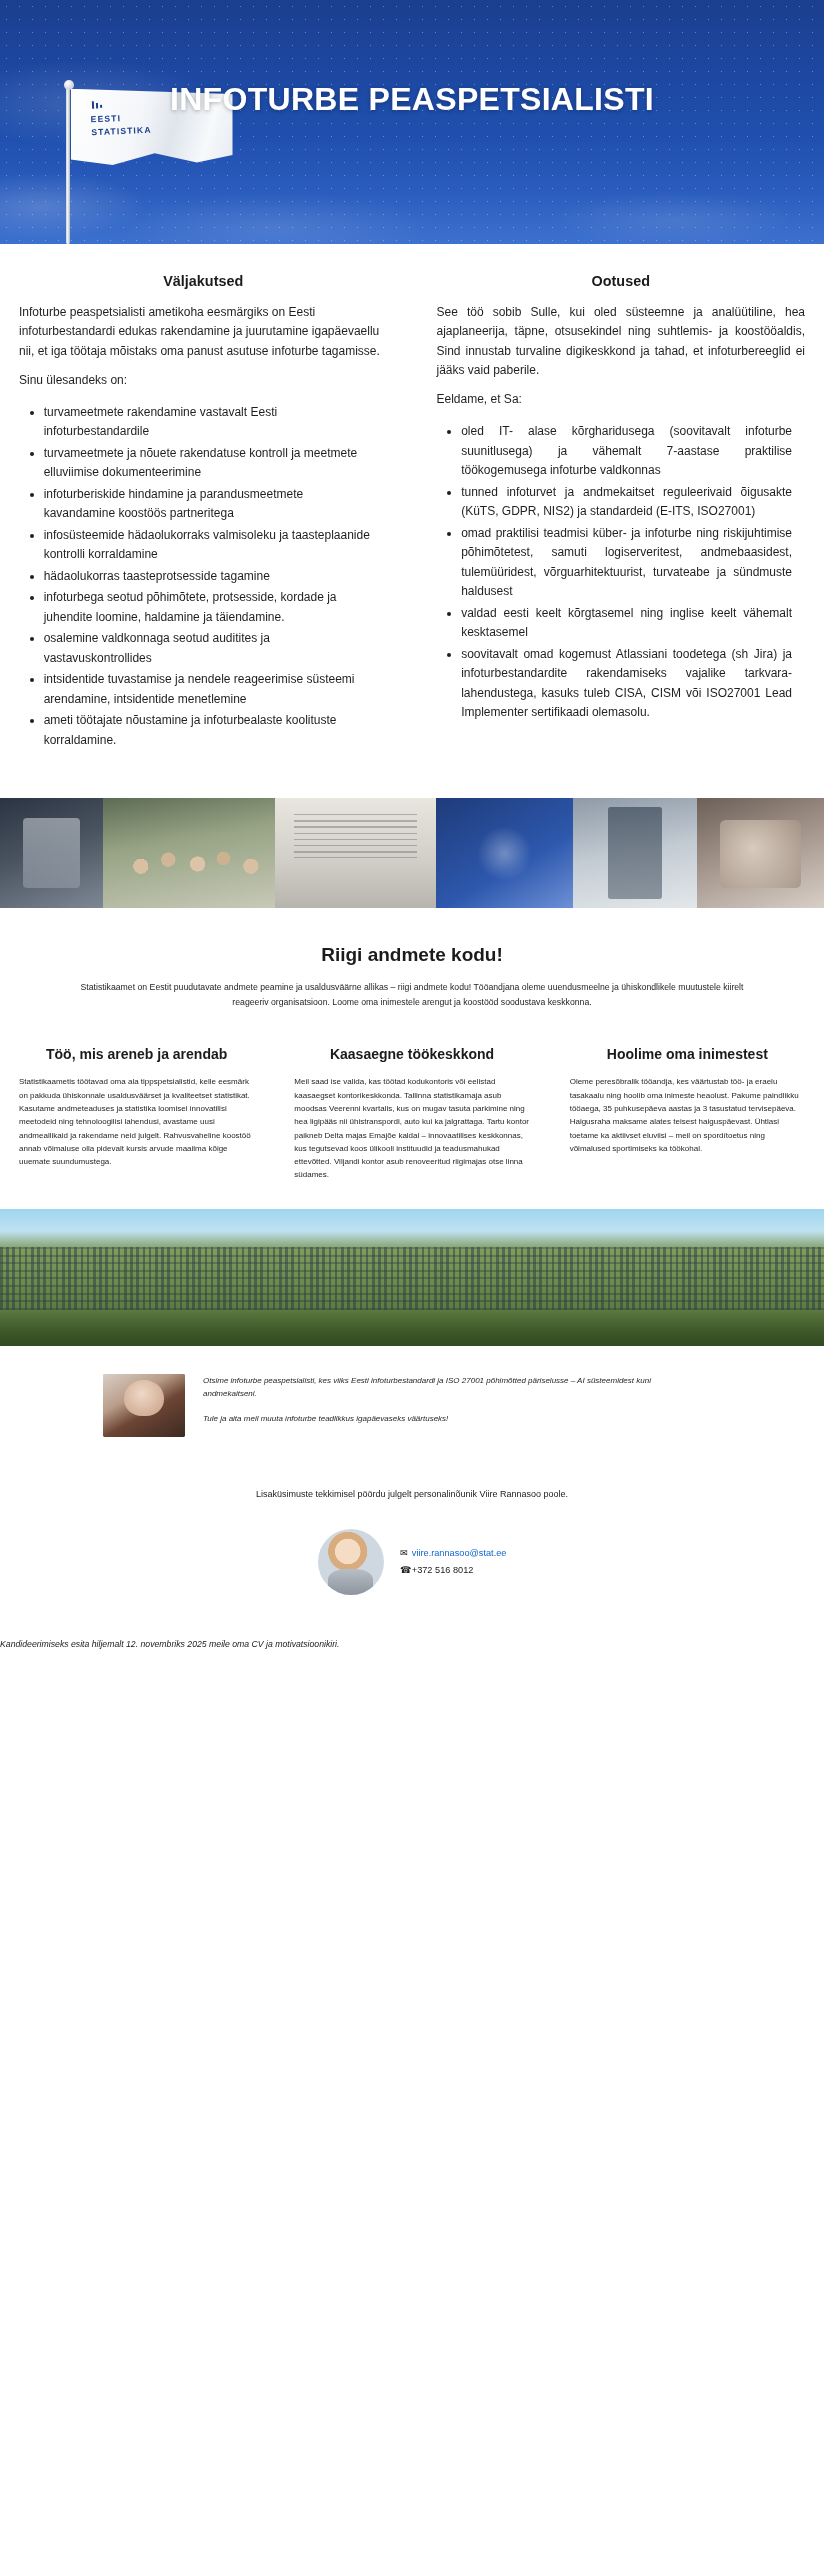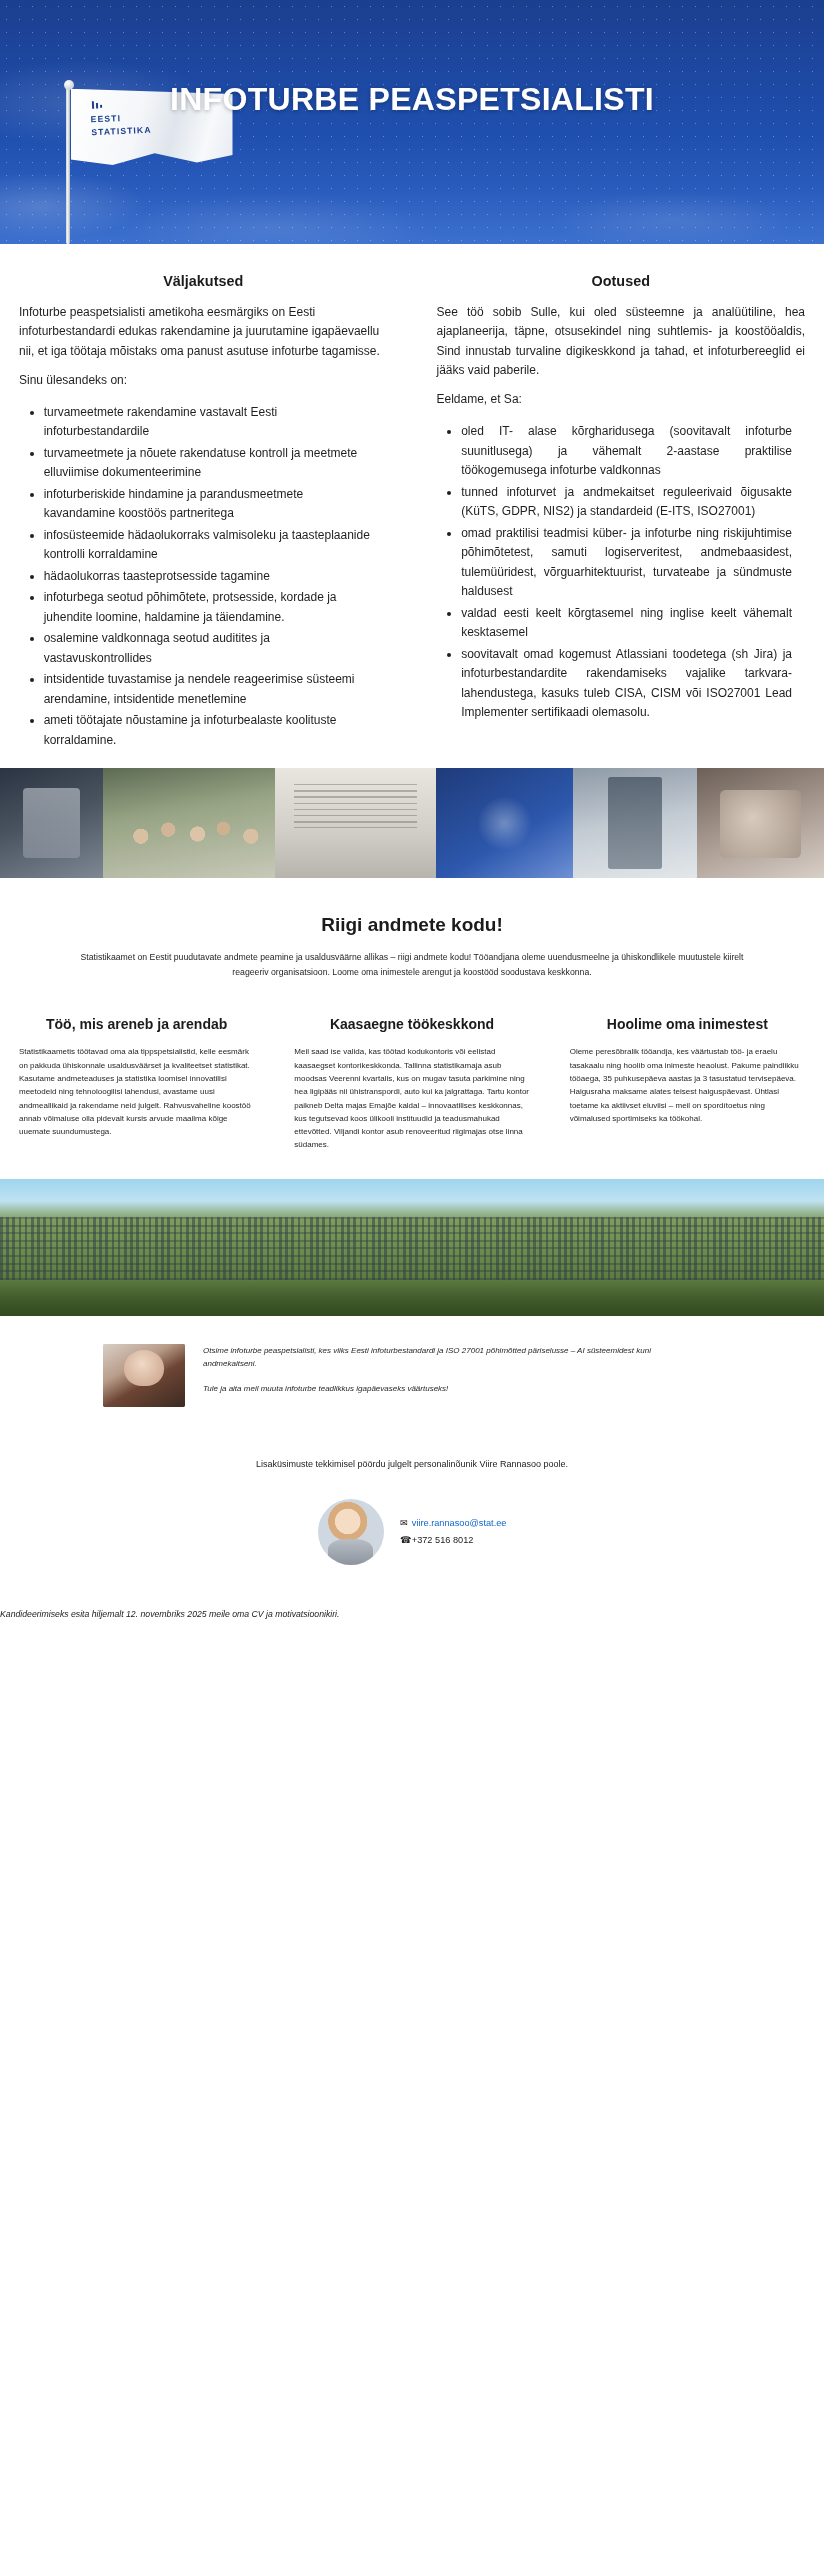--- a/index.html
+++ b/index.html
@@ -90,21 +90,21 @@
   .intro {
     text-align:center;
     padding:40px 103px 18px;
   }
   .intro h2 {
     font-size:18.5px; font-weight:700; line-height:1.42; margin:0; color:#1b1b1b;
   }
 
   .two-col {
     display:flex; gap:49px;
-    padding:29px 19px 5px;
+    padding:29px 19px 35px;
   }
   .col { flex:1 1 0; min-width:0; }
   .col h3 {
     text-align:center; font-size:14.4px; font-weight:700; margin:0 0 13.7px; color:#1b1b1b;
   }
   .col p, .col li { font-size:12px; line-height:1.62; color:#1f1f1f; }
   .col p { margin:0 0 9.6px; }
   .col ul { margin:13px; padding-left:11.7px; }
   .col li { margin:0 0 2.1px; }
   .col.left p, .col.left li { text-align:left; }
@@ -257,21 +257,21 @@
           <li>intsidentide tuvastamise ja nendele reageerimise süsteemi arendamine, intsidentide menetlemine</li>
           <li>ameti töötajate nõustamine ja infoturbealaste koolituste korraldamine.</li>
         </ul>
     </div>
 
     <div class="col right">
       <h3>Ootused</h3>
       <p>See töö sobib Sulle, kui oled süsteemne ja analüütiline, hea ajaplaneerija, täpne, otsusekindel ning suhtlemis- ja koostööaldis, Sind innustab turvaline digikeskkond ja tahad, et infoturbereeglid ei jääks vaid paberile.</p>
       <p class="lead-label">Eeldame, et Sa:</p>
       <ul>
-          <li>oled IT- alase kõrgharidusega (soovitavalt infoturbe suunitlusega) ja vähemalt 2-aastase praktilise töökogemusega infoturbe valdkonnas</li>
+          <li>oled IT- alase kõrgharidusega (soovitavalt infoturbe suunitlusega) ja vähemalt 7-aastase praktilise töökogemusega infoturbe valdkonnas</li>
           <li>tunned infoturvet ja andmekaitset reguleerivaid õigusakte (KüTS, GDPR, NIS2) ja standardeid (E-ITS, ISO27001)</li>
           <li>omad praktilisi teadmisi küber- ja infoturbe ning riskijuhtimise põhimõtetest, samuti logiserveritest, andmebaasidest, tulemüüridest, võrguarhitektuurist, turvateabe ja sündmuste haldusest</li>
           <li>valdad eesti keelt kõrgtasemel ning inglise keelt vähemalt kesktasemel</li>
           <li>soovitavalt omad kogemust Atlassiani toodetega (sh Jira) ja infoturbestandardite rakendamiseks vajalike tarkvara-lahendustega, kasuks tuleb CISA, CISM või ISO27001 Lead Implementer sertifikaadi olemasolu.</li>
         </ul>
     </div>
   </section>
 
   <div class="strip">
     <div class="s1a"></div>

